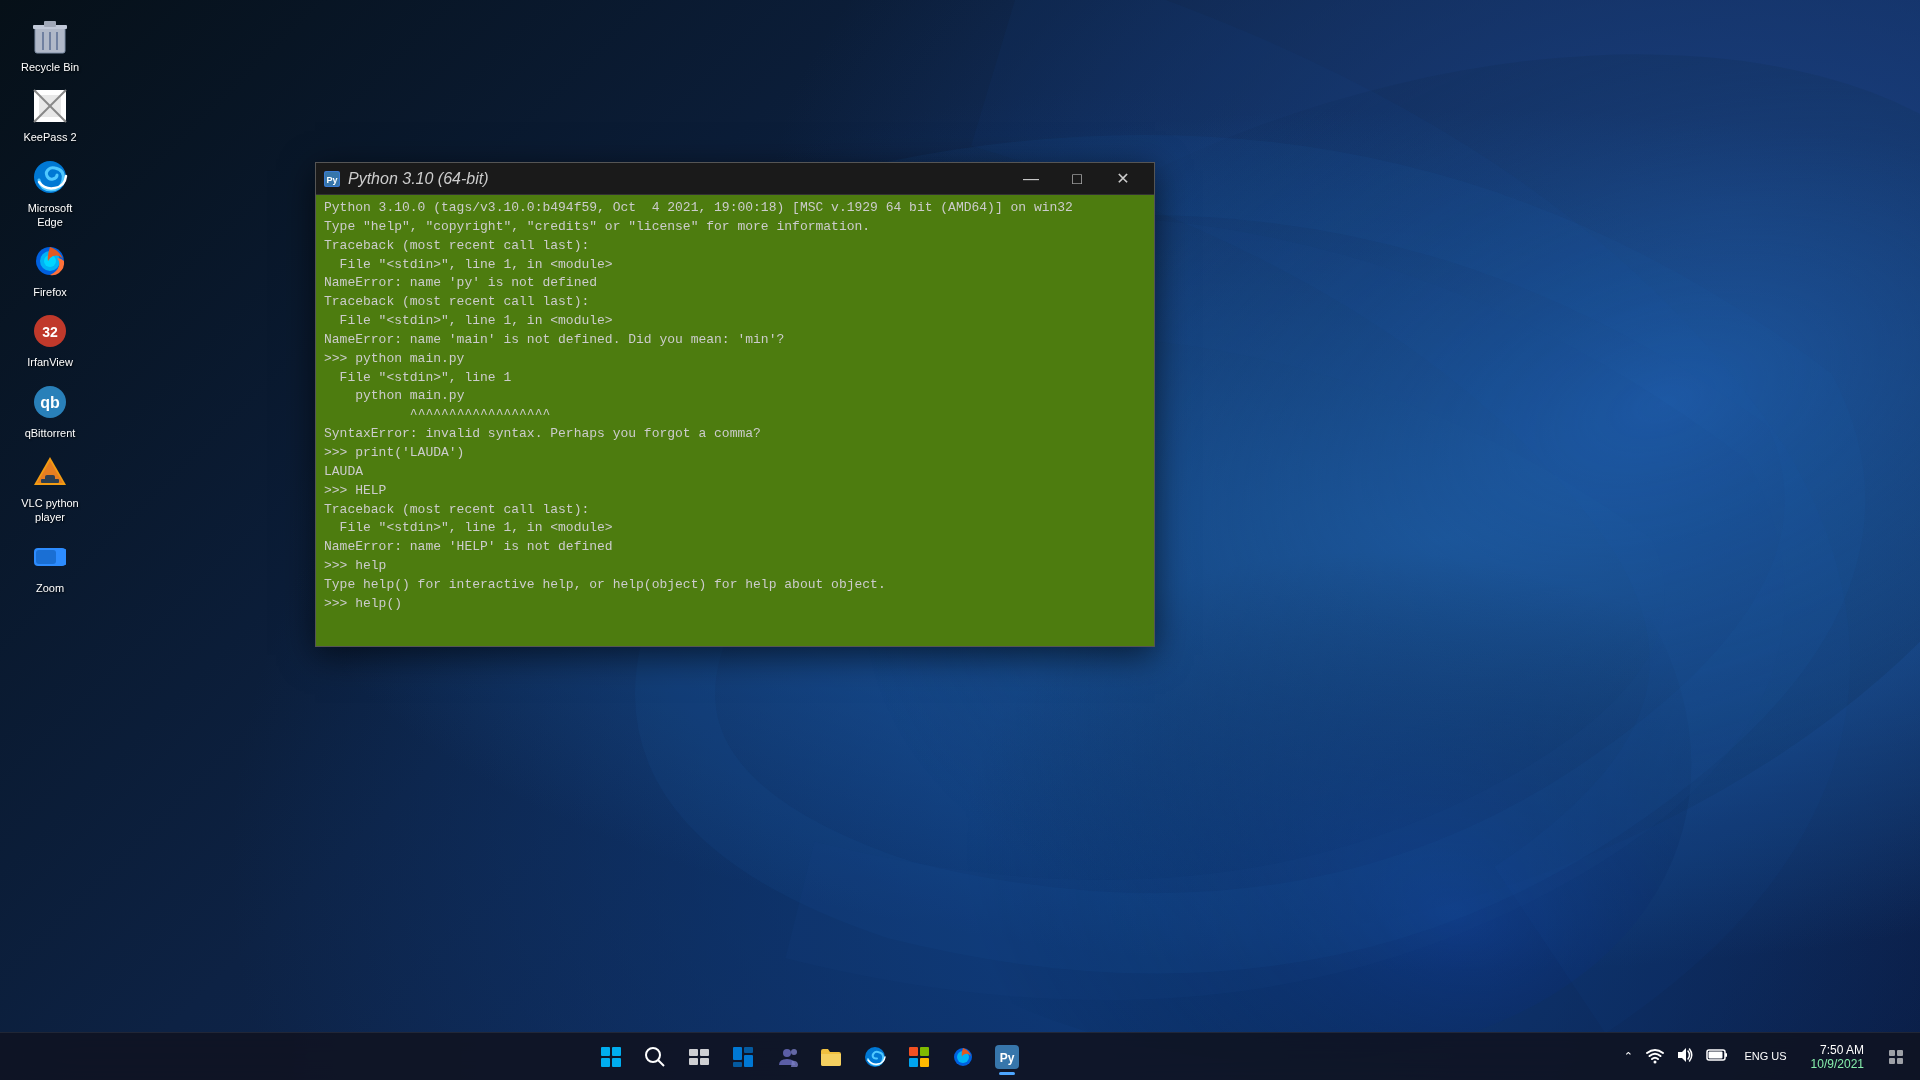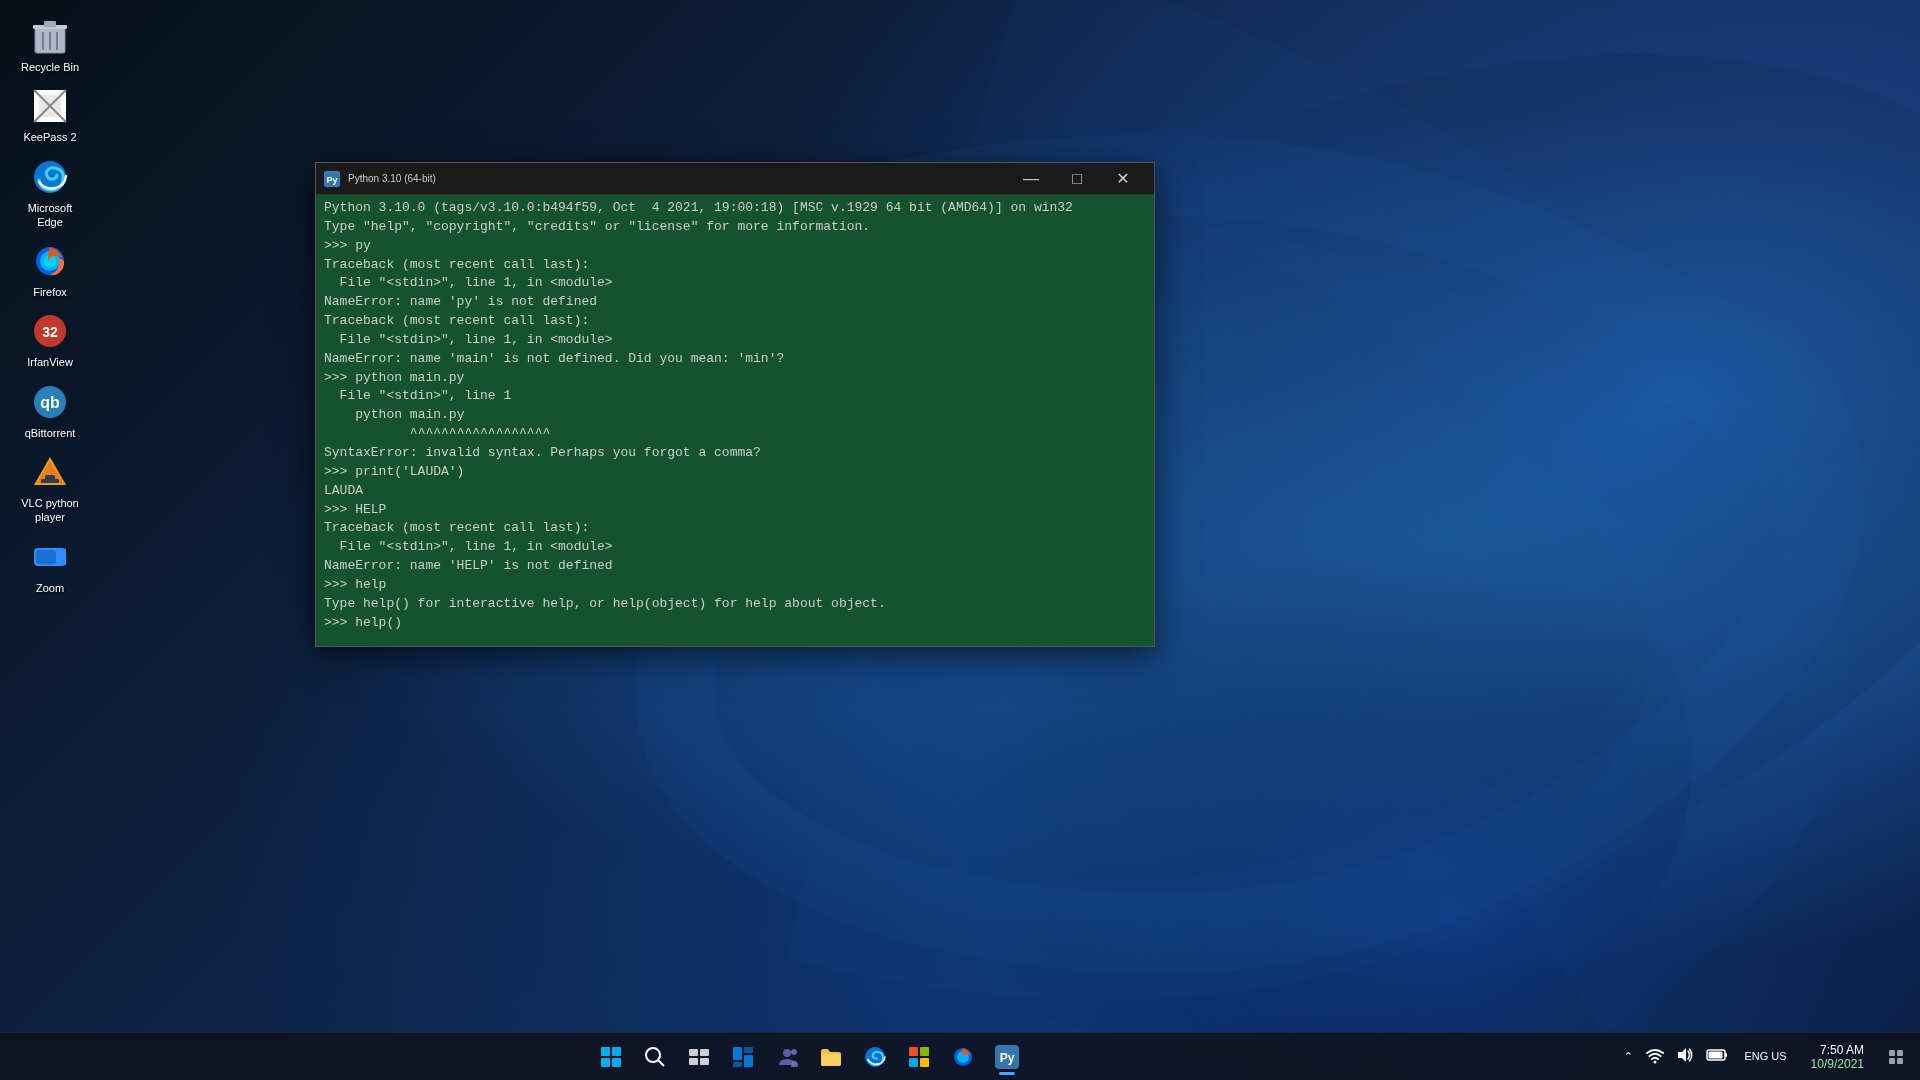--- a/index.html
+++ b/index.html
@@ -93,22 +93,23 @@
       display: flex;
       align-items: center;
       justify-content: center;
       font-size: 10px;
       color: white;
       font-weight: bold;
     }
 
     .terminal-title {
       color: #cccccc;
-      font-size: 10px;
+      font-size: 16px;
       flex: 1;
+      font-style: italic;
     }
 
     .terminal-controls {
       display: flex;
       gap: 0;
     }
 
     .terminal-btn {
       width: 46px;
       height: 32px;
@@ -123,21 +124,21 @@
     }
 
     .terminal-content {
       flex: 1;
       padding: 4px 8px;
       overflow-y: auto;
       font-family: 'Consolas', 'Courier New', monospace;
       font-size: 13px;
       color: #cccccc;
       line-height: 1.45;
-      background: #14532d;
+      background: #4d7c0f;
     }
 
     .terminal-content .line {
       white-space: pre-wrap;
     }
 
     
     .taskbar {
       position: absolute;
       bottom: 0;
@@ -392,21 +393,20 @@
       <div class="terminal-controls">
         <button class="terminal-btn">—</button>
         <button class="terminal-btn">□</button>
         <button class="terminal-btn close">✕</button>
       </div>
     </div>
 
     <div class="terminal-content" id="terminal-content">
     <div class="line">Python 3.10.0 (tags/v3.10.0:b494f59, Oct  4 2021, 19:00:18) [MSC v.1929 64 bit (AMD64)] on win32</div>
         <div class="line">Type "help", "copyright", "credits" or "license" for more information.</div>
-        <div class="line">&gt;&gt;&gt; py</div>
         <div class="line">Traceback (most recent call last):</div>
         <div class="line">  File "&lt;stdin&gt;", line 1, in &lt;module&gt;</div>
         <div class="line">NameError: name 'py' is not defined</div>
         <div class="line">Traceback (most recent call last):</div>
         <div class="line">  File "&lt;stdin&gt;", line 1, in &lt;module&gt;</div>
         <div class="line">NameError: name 'main' is not defined. Did you mean: 'min'?</div>
         <div class="line">&gt;&gt;&gt; python main.py</div>
         <div class="line">  File "&lt;stdin&gt;", line 1</div>
         <div class="line">    python main.py</div>
         <div class="line">           ^^^^^^^^^^^^^^^^^^</div>

